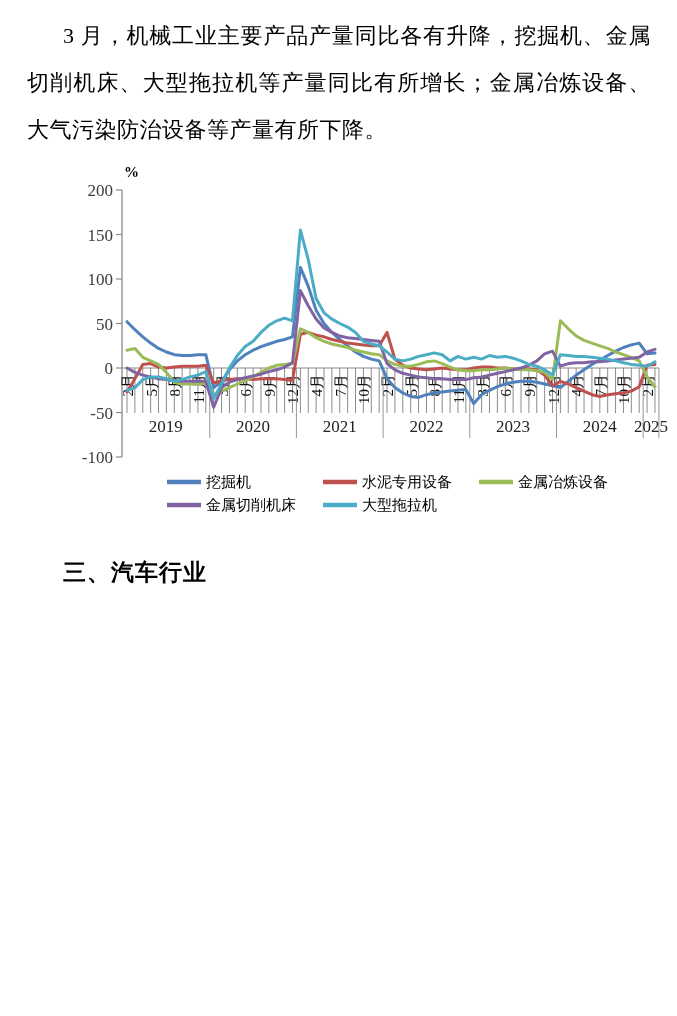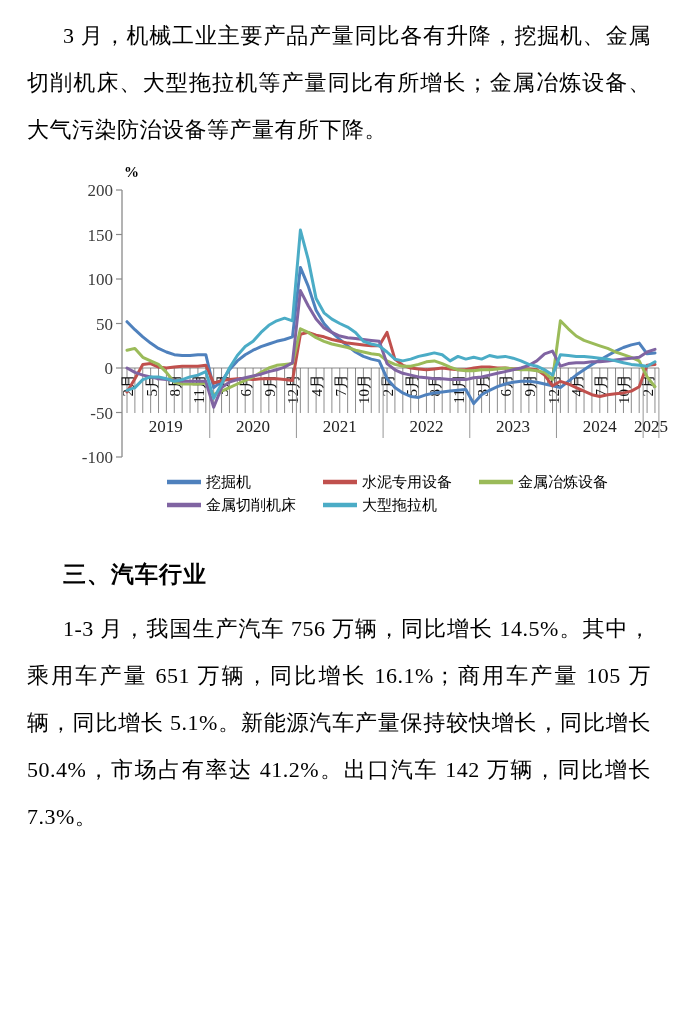--- a/index.html
+++ b/index.html
@@ -14,21 +14,21 @@
   }
   .figure-block{margin:0;padding:0;}
   #chart{margin-top:8px;height:372px;}
   .figcaption{
     text-align:center;font-size:19px;line-height:26px;letter-spacing:2px;
     color:#000;
   }
   .section-heading{
     margin:26px 0 0 0;font-size:23px;line-height:30px;font-weight:700;
     text-indent:36px;
-    font-family:Liberation Sans, sans-serif;
+    font-family:Liberation Mono, monospace;
     letter-spacing:1px;
   }
   .para.p2{margin-top:16px;}
   .para.p3{margin-top:10px;}
 </style>
 </head>
 <body>
 
 <div class="page">
 
@@ -189,16 +189,15 @@
             <g>
               <line x1="296" y1="344" x2="330" y2="344" stroke="#4BACC6" stroke-width="4.5"></line>
               <text x="335" y="349" font-size="15" fill="#000" font-family="&quot;Liberation Serif&quot;,&quot;DejaVu Serif&quot;,serif">大型拖拉机</text>
             </g>
           </g>
         </svg></div>
   </div>
 
   <h2 class="section-heading">三、汽车行业</h2>
 
-  <p class="para p2">1-3 月，我国生产汽车 756 万辆，同比增长 14.5%。其中，乘用车产量 651 万辆，同比增长 16.1%；商用车产量 105 万辆，同比增长 5.1%。新能源汽车产量保持较快增长，同比增长 50.4%，市场占有率达 41.2%。出口汽车 142 万辆，同比增长 7.3%。</p>
 
 
 </div>
 
 </body></html>

